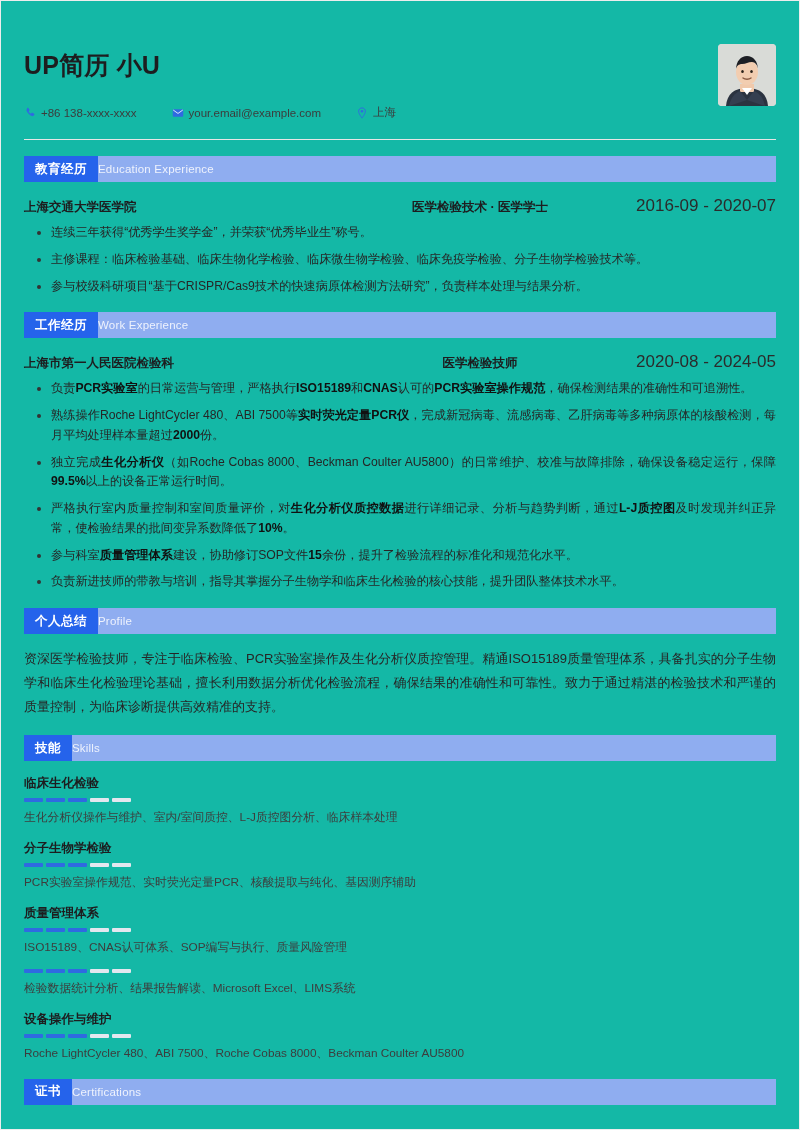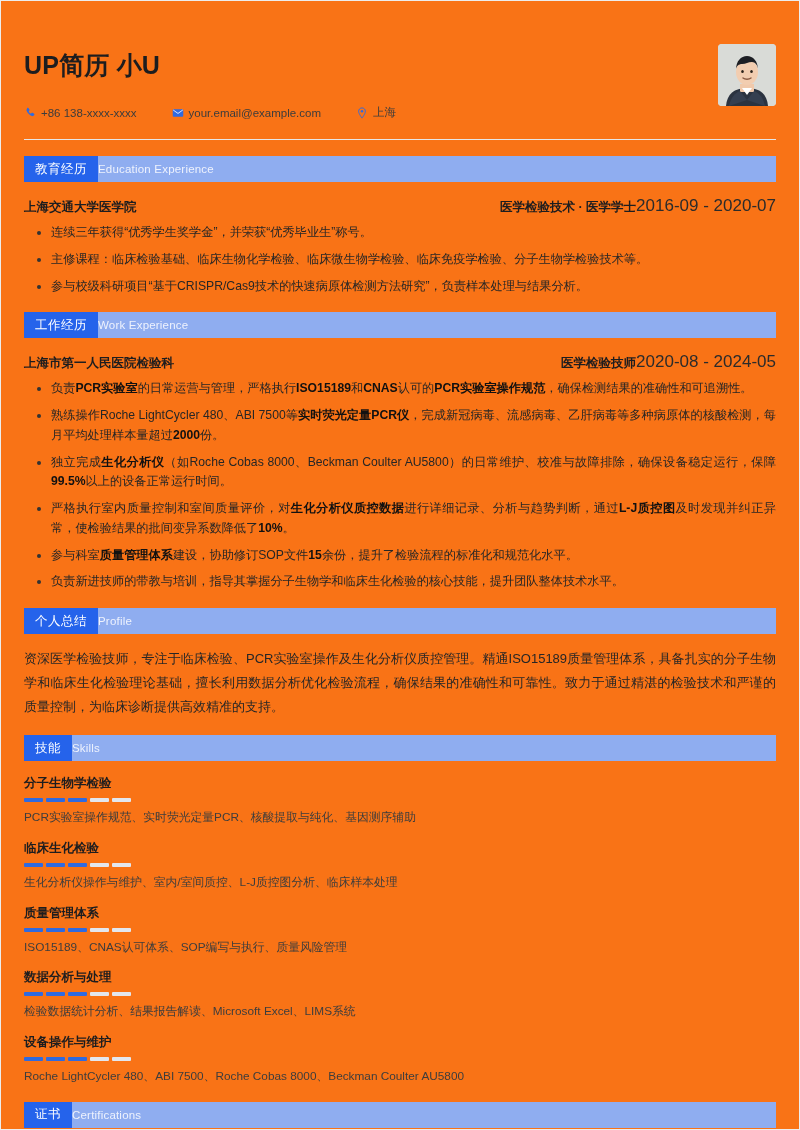--- a/index.html
+++ b/index.html
@@ -8,21 +8,21 @@
     width: 800px;
     height: 1130px;
     background: #f1f1f1;
     font-family: "Liberation Sans", "DejaVu Sans", sans-serif;
   }
 
   .page {
     position: relative;
     width: 800px;
     height: 1130px;
-    background: #f97316;
+    background: #14b8a6;
     box-shadow: 0 0 0 1px #ededed inset;
     overflow: hidden;
   }
 
   .page-inner {
     padding: 0 24px;
   }
 
   
   .header {
@@ -85,21 +85,21 @@
     align-items: stretch;
     height: 26px;
     background: #8fadf0;
     overflow: hidden;
   }
 
   .sec-cn {
     background: #2563eb;
     color: #ffffff;
     font-size: 12.5px;
-    font-weight: 400;
+    font-weight: 700;
     display: flex;
     align-items: center;
     padding: 0 11px;
     letter-spacing: 0.5px;
     white-space: nowrap;
   }
 
   .sec-en {
     display: flex;
     align-items: center;
@@ -111,21 +111,21 @@
 
   
   .entry-row {
     display: flex;
     align-items: baseline;
     margin-top: 14px;
     font-size: 12.5px;
     color: #1d1d1f;
   }
   .entry-org   { width: 300px; font-weight: 700; flex: none; }
-  .entry-mid   { flex: 1 1 auto; font-weight: 700; text-align: right; }
+  .entry-mid   { flex: 1 1 auto; font-weight: 700; text-align: center; }
   .entry-date  { flex: none; font-weight: 400; color: #2b2b2b; font-size: 17px; }
 
   
   ul.bullets { list-style: none; margin-top: 7px; }
 
   ul.bullets li {
     position: relative;
     padding-left: 27px;
     margin-top: 7px;
     font-size: 12.2px;
@@ -297,54 +297,53 @@
       <div class="profile-text">资深医学检验技师，专注于临床检验、PCR实验室操作及生化分析仪质控管理。精通ISO15189质量管理体系，具备扎实的分子生物学和临床生化检验理论基础，擅长利用数据分析优化检验流程，确保结果的准确性和可靠性。致力于通过精湛的检验技术和严谨的质量控制，为临床诊断提供高效精准的支持。</div>
     </div>
 
     <div class="section">
       <div class="sec-bar">
         <div class="sec-cn">技能</div>
         <div class="sec-en">Skills</div>
       </div>
       <div id="skills-list">
           <div class="skill">
+            <div class="skill-name">临床生化检验</div>
+            <div class="skill-bar">
+              <span class="seg on"></span>
+              <span class="seg on"></span>
+              <span class="seg on"></span>
+              <span class="seg"></span>
+              <span class="seg"></span>
+            </div>
+            <div class="skill-desc">生化分析仪操作与维护、室内/室间质控、L-J质控图分析、临床样本处理</div>
+          </div>
+          <div class="skill">
             <div class="skill-name">分子生物学检验</div>
             <div class="skill-bar">
               <span class="seg on"></span>
               <span class="seg on"></span>
               <span class="seg on"></span>
               <span class="seg"></span>
               <span class="seg"></span>
             </div>
             <div class="skill-desc">PCR实验室操作规范、实时荧光定量PCR、核酸提取与纯化、基因测序辅助</div>
           </div>
           <div class="skill">
-            <div class="skill-name">临床生化检验</div>
-            <div class="skill-bar">
-              <span class="seg on"></span>
-              <span class="seg on"></span>
-              <span class="seg on"></span>
-              <span class="seg"></span>
-              <span class="seg"></span>
-            </div>
-            <div class="skill-desc">生化分析仪操作与维护、室内/室间质控、L-J质控图分析、临床样本处理</div>
-          </div>
-          <div class="skill">
             <div class="skill-name">质量管理体系</div>
             <div class="skill-bar">
               <span class="seg on"></span>
               <span class="seg on"></span>
               <span class="seg on"></span>
               <span class="seg"></span>
               <span class="seg"></span>
             </div>
             <div class="skill-desc">ISO15189、CNAS认可体系、SOP编写与执行、质量风险管理</div>
           </div>
           <div class="skill">
-            <div class="skill-name">数据分析与处理</div>
             <div class="skill-bar">
               <span class="seg on"></span>
               <span class="seg on"></span>
               <span class="seg on"></span>
               <span class="seg"></span>
               <span class="seg"></span>
             </div>
             <div class="skill-desc">检验数据统计分析、结果报告解读、Microsoft Excel、LIMS系统</div>
           </div>
           <div class="skill">

